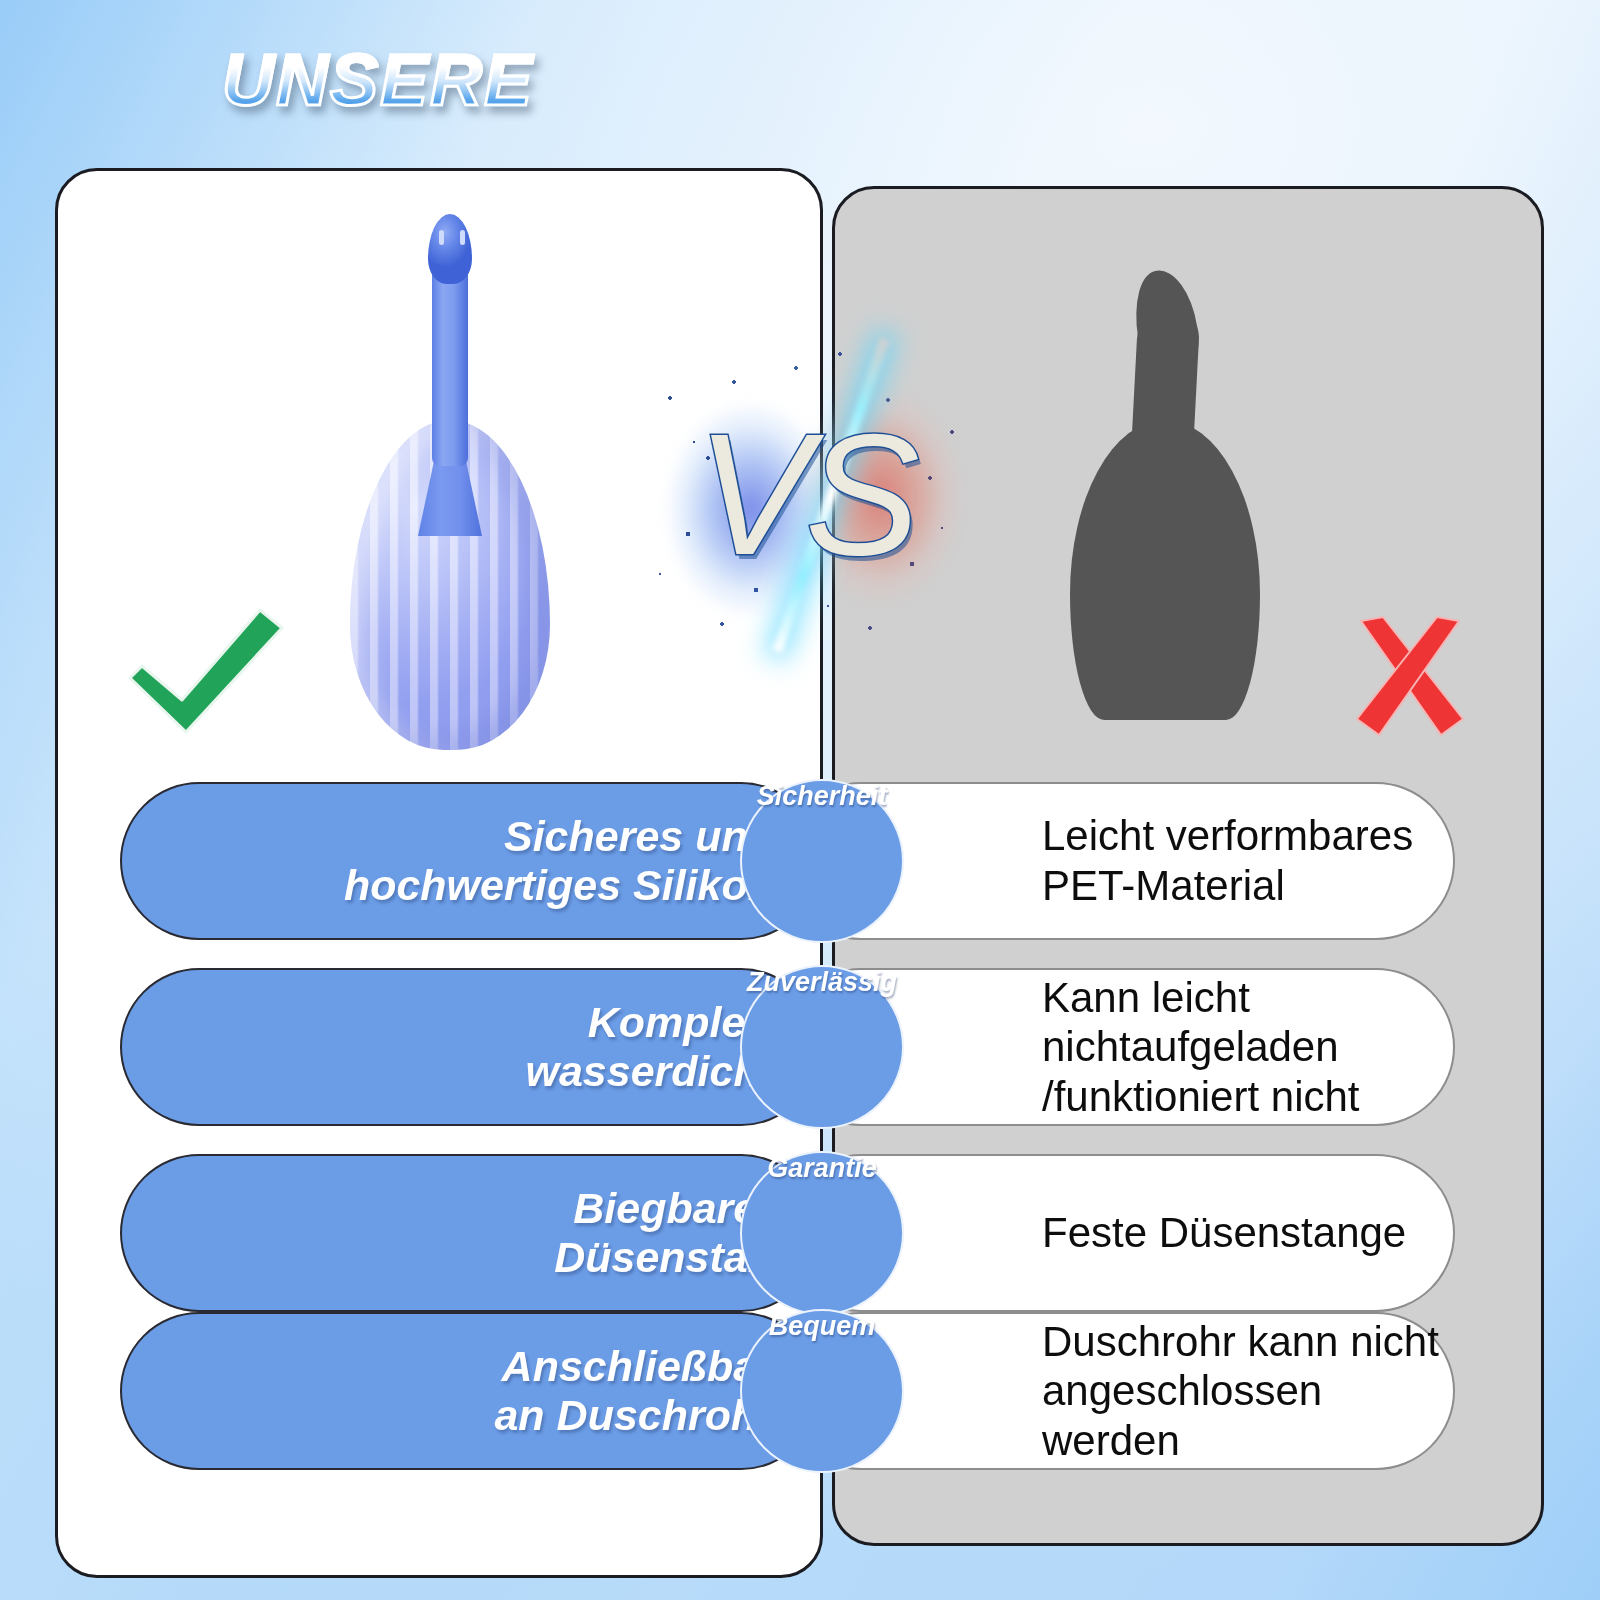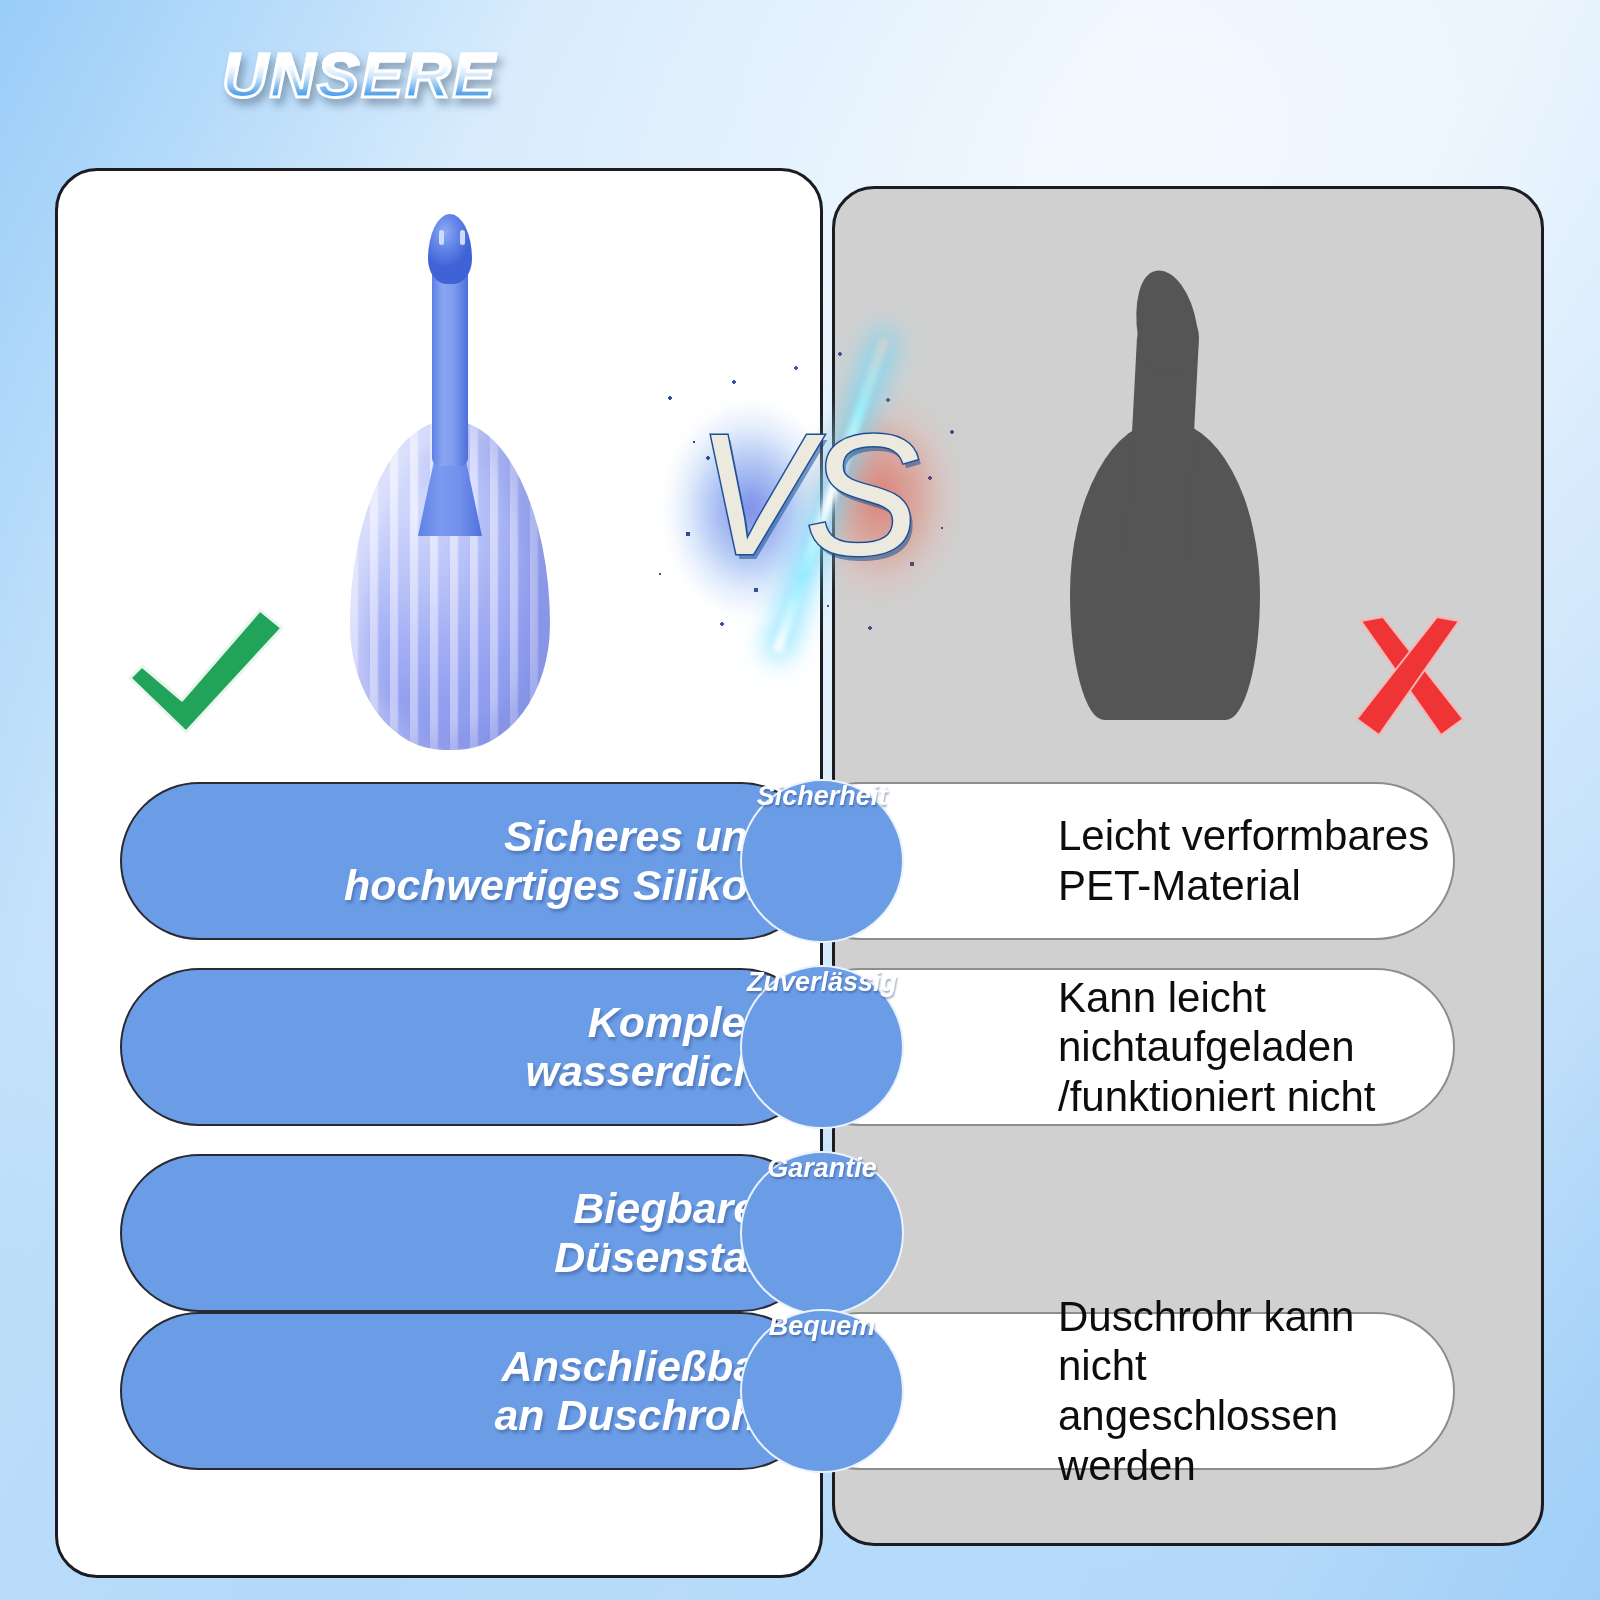--- a/index.html
+++ b/index.html
@@ -31,21 +31,21 @@
     position: absolute;
     top: 34px;
     left: 0;
     width: 1600px;
     height: 120px;
   }
   .hdr {
     position: absolute;
     font-style: italic;
     font-weight: bold;
-    font-size: 63px;
+    font-size: 72px;
     letter-spacing: 2px;
     line-height: 1;
     background: linear-gradient(180deg, #ffffff 0%, #ffffff 32%, #cfe6fb 52%, #5aa6ec 78%, #2f8ae0 100%);
     -webkit-background-clip: text;
     background-clip: text;
     color: transparent;
     -webkit-text-stroke: 3px #ffffff;
     paint-order: stroke fill;
     filter: drop-shadow(4px 6px 4px rgba(60,80,105,0.45));
     white-space: nowrap;
@@ -281,21 +281,20 @@
     justify-content: flex-start;
     padding-left: 258px;
     z-index: 1;
   }
   .pill-right-text {
     color: #0d0d0d;
     font-size: 42px;
     line-height: 1.18;
     text-align: left;
     white-space: pre-line;
-    margin-left: 16px;
   }
   .badge {
     position: absolute;
     left: 620px; top: -3px;
     width: 164px; height: 164px;
     border-radius: 50%;
     background: #6b9ce6;
     border: 2px solid #eaf2fd;
     box-sizing: border-box;
     display: flex;
@@ -387,20 +386,23 @@
       <div class="pill-left">
         <div class="pill-left-text">Komplett
 wasserdicht</div>
       </div>
       <div class="badge">
         <div class="badge-text">Zuverlässig</div>
       </div>
     </div>
 
     <div class="row" style="top:1154px">
+      <div class="pill-right">
+        <div class="pill-right-text">Feste Düsenstange</div>
+      </div>
       <div class="pill-left">
         <div class="pill-left-text">Biegbarer
 Düsenstab</div>
       </div>
       <div class="badge">
         <div class="badge-text">Garantie</div>
       </div>
     </div>
 
     <div class="row" style="top:1312px">

